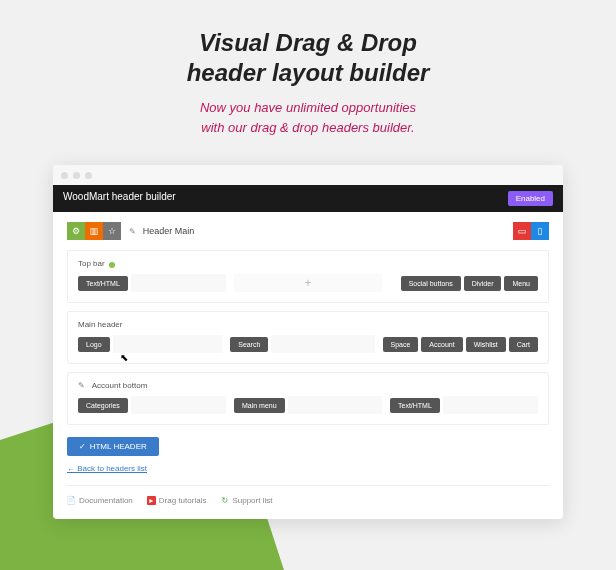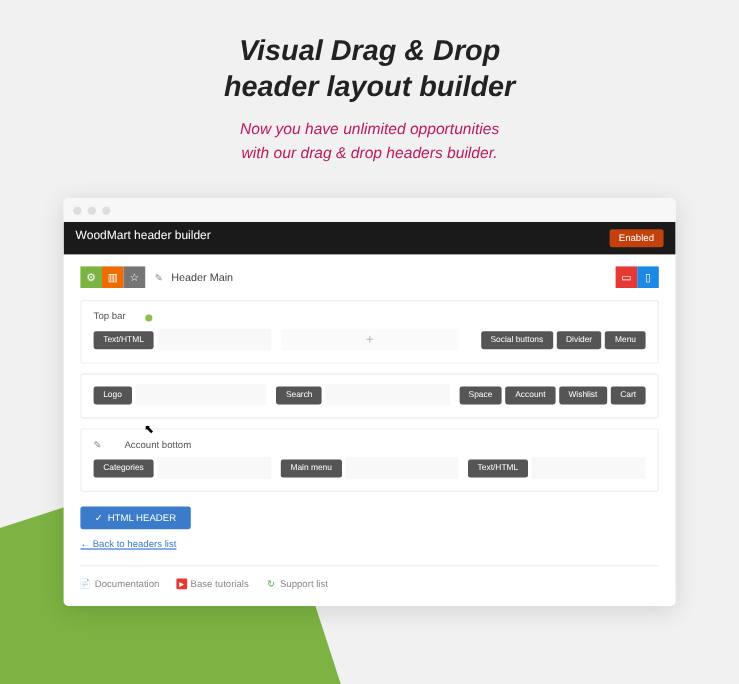--- a/index.html
+++ b/index.html
@@ -4,33 +4,33 @@
 <style>
 * { margin: 0; padding: 0; box-sizing: border-box; }
 body { width: 616px; height: 570px; background: #f1f1f1; font-family: -apple-system, Arial, sans-serif; position: relative; overflow: hidden; }
 .hero { padding: 28px 20px 18px; text-align: center; font-style: italic; }
 .hero-title { font-size: 24px; font-weight: 800; color: #222; line-height: 1.25; }
 .hero-sub { margin-top: 10px; color: #be185d; font-size: 13px; line-height: 1.5; }
 .window { margin: 10px auto 0; width: 510px; background: #fff; border-radius: 4px; box-shadow: 0 4px 20px rgba(0,0,0,0.12); overflow: hidden; }
 .titlebar { height: 20px; background: #f7f7f7; display: flex; align-items: center; padding: 0 8px; gap: 5px; }
 .dot { width: 7px; height: 7px; border-radius: 50%; background: #ddd; }
 .appbar { background: #1a1a1a; color: #fff; display: flex; justify-content: space-between; padding: 6px 10px; font-size: 10px; }
-.enabled-badge { background: #c2410c; color: #fff; font-size: 8px; padding: 3px 8px; border-radius: 2px; }
+.enabled-badge { background: #8b5cf6; color: #fff; font-size: 8px; padding: 3px 8px; border-radius: 2px; }
 .content { padding: 10px 14px 14px; }
 .toolbar { display: flex; align-items: center; gap: 0; margin-bottom: 10px; }
 .tbtn { width: 18px; height: 18px; color: #fff; display: flex; align-items: center; justify-content: center; font-size: 9px; }
 .tbtn.green { background: #7cb342; }
 .tbtn.orange { background: #ef6c00; }
 .tbtn.grey { background: #757575; }
 .toolbar-label { font-size: 9px; color: #444; margin-left: 8px; display: flex; align-items: center; gap: 4px; }
 .toolbar-right { margin-left: auto; display: flex; gap: 0; }
 .tbtn.red { background: #e53935; }
 .tbtn.blue { background: #1e88e5; }
 .section { border: 1px solid #eee; border-radius: 2px; padding: 8px 10px 10px; margin-bottom: 8px; }
-.section-title { font-size: 8px; color: #555; margin-bottom: 6px; display: flex; align-items: flex-end; gap: 16px; }
+.section-title { font-size: 8px; color: #555; margin-bottom: 6px; display: flex; align-items: flex-end; gap: 4px; }
 .green-dot { width: 6px; height: 6px; background: #8bc34a; border-radius: 50%; display: inline-block; }
 .row { display: flex; gap: 8px; }
 .col { flex: 1; display: flex; gap: 3px; align-items: center; }
 .block { background: #555; color: #fff; font-size: 7px; padding: 4px 8px; border-radius: 2px; white-space: nowrap; }
 .slot { flex: 1; background: #f8f8f8; border: 1px dashed transparent; height: 18px; }
 .plus { width: 100%; height: 18px; display: flex; align-items: center; justify-content: center; color: #bbb; font-size: 12px; background: #fafafa; }
 .save-btn { background: #3a7cc9; color: #fff; font-size: 8px; padding: 5px 12px; border-radius: 2px; display: inline-flex; align-items: center; gap: 4px; margin-top: 4px; }
 .back-link { color: #3a7cc9; font-size: 8px; text-decoration: underline; margin-top: 8px; display: inline-block; }
 .divider { height: 1px; background: #eee; margin: 10px 0; }
 .footer-links { display: flex; gap: 14px; font-size: 8px; }
@@ -109,20 +109,21 @@
         </div>
         <div class="col" style="justify-content:flex-end">
           <span class="block">Social buttons</span>
           <span class="block">Divider</span>
           <span class="block">Menu</span>
         </div>
       </div>
     </div>
 
     <div class="section" style="position:relative">
+      <div class="section-title">Main header</div>
       <div class="row">
         <div class="col">
           <span class="block">Logo</span>
           <div class="slot"></div>
         </div>
         <div class="col">
           <span class="block">Search</span>
           <div class="slot"></div>
         </div>
         <div class="col" style="justify-content:flex-end">
@@ -165,21 +166,21 @@
 
     <div class="divider"></div>
 
     <div class="footer-links">
       <div class="fl">
         <span class="fl-icon doc">📄</span>
         <span>Documentation</span>
       </div>
       <div class="fl">
         <span class="fl-icon vid">▸</span>
-        <span>Base tutorials</span>
+        <span>Drag tutorials</span>
       </div>
       <div class="fl">
         <span class="fl-icon sup">↻</span>
         <span>Support list</span>
       </div>
     </div>
   </div>
 </div>
 
 </body></html>

